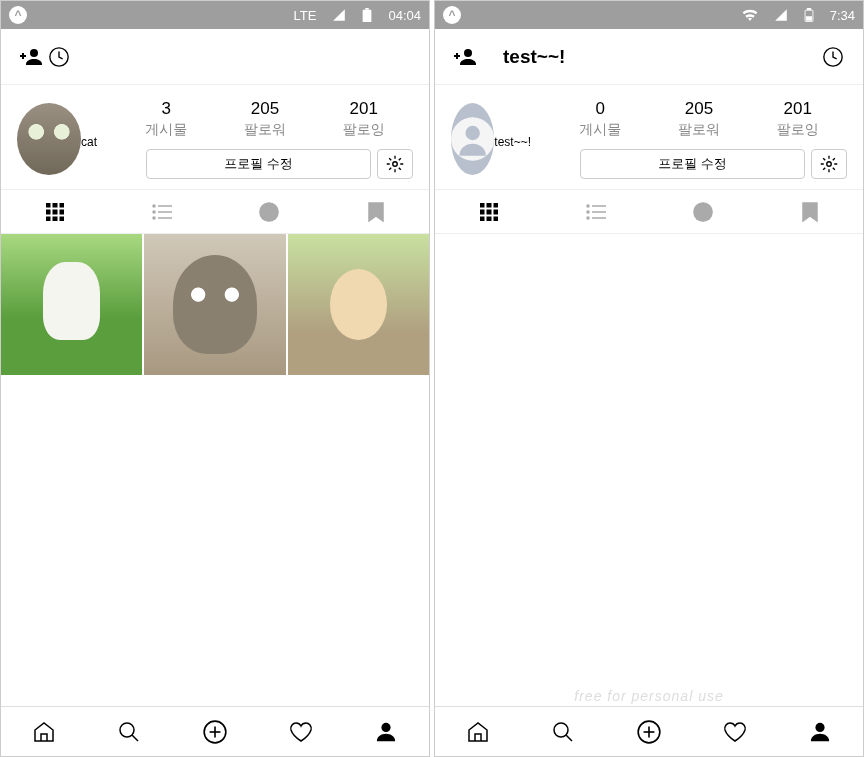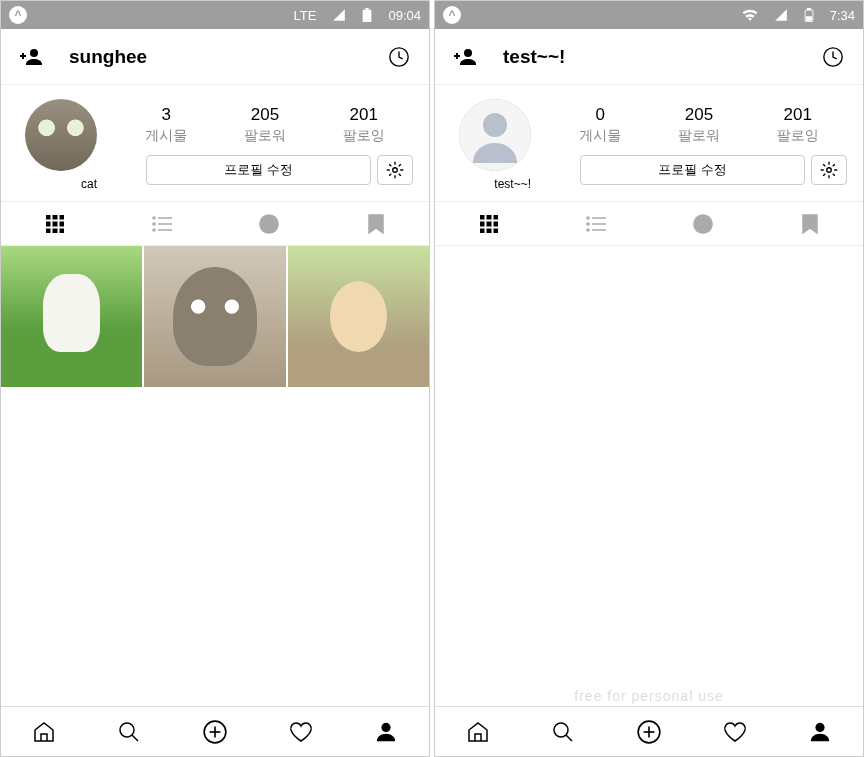--- a/index.html
+++ b/index.html
@@ -7,42 +7,42 @@
 .phone { width: 430px; height: 757px; border: 1px solid #ccc; display: flex; flex-direction: column; background: #fff; }
 .status-bar { height: 28px; background: #9e9e9e; display: flex; align-items: center; justify-content: space-between; padding: 0 8px; color: #fff; font-size: 13px; }
 .status-left { display: flex; align-items: center; }
 .status-right { display: flex; align-items: center; gap: 16px; }
 .app-icon { width: 18px; height: 18px; background: #fff; border-radius: 50%; display: flex; align-items: center; justify-content: center; color: #9e9e9e; font-weight: bold; font-size: 12px; }
 .header { height: 56px; display: flex; align-items: center; padding: 0 16px; border-bottom: 1px solid #eee; background: #fff; }
 .header-icon { width: 28px; height: 28px; display: flex; align-items: center; justify-content: center; }
 .username { flex: 1; font-weight: bold; font-size: 19px; margin-left: 24px; color: #000; }
 .profile-section { padding: 14px 16px 10px; background: #fff; border-bottom: 1px solid #eee; }
 .profile-top { display: flex; align-items: center; }
-.avatar-col { display: flex; flex-direction: column; align-items: flex-end; width: 80px; }
+.avatar-col { display: flex; flex-direction: row; align-items: center; width: 80px; }
 .avatar { width: 72px; height: 72px; border-radius: 50%; overflow: hidden; background: #b8c0ce; display: flex; align-items: center; justify-content: center; }
 .avatar-name { font-size: 12px; margin-top: 6px; color: #000; }
 .stats-col { flex: 1; margin-left: 20px; }
 .stats-row { display: flex; justify-content: space-around; text-align: center; }
 .stat { flex: 1; }
 .stat-num { font-size: 17px; font-weight: 500; color: #000; }
 .stat-label { font-size: 14px; color: #888; margin-top: 2px; }
 .button-row { display: flex; gap: 6px; margin-top: 10px; padding-left: 29px; }
 .edit-btn { flex: 1; height: 30px; border: 1px solid #ccc; border-radius: 4px; background: #fff; font-size: 13px; color: #000; display: flex; align-items: center; justify-content: center; cursor: pointer; }
 .gear-btn { width: 36px; height: 30px; border: 1px solid #ccc; border-radius: 4px; background: #fff; display: flex; align-items: center; justify-content: center; cursor: pointer; }
 .tabs { height: 44px; display: flex; border-bottom: 1px solid #eee; background: #fff; }
 .tab { flex: 1; display: flex; align-items: center; justify-content: center; cursor: pointer; }
 .tab.active svg { fill: #000; stroke: #000; }
 .tab svg { stroke: #aaa; fill: #aaa; }
 .content { flex: 1; background: #fff; overflow-y: auto; }
 .grid { display: grid; grid-template-columns: repeat(3, 1fr); gap: 2px; }
 .grid-item { aspect-ratio: 1; background: #7cb342; position: relative; overflow: hidden; }
 .bottom-nav { height: 50px; border-top: 1px solid #ddd; display: flex; background: #fff; }
 .nav-item { flex: 1; display: flex; align-items: center; justify-content: center; cursor: pointer; }
 .nav-item.active svg { fill: #000; }
-.watermark { position: absolute; bottom: 52px; left: 50%; transform: translateX(-50%); color: #ddd; font-size: 14px; letter-spacing: 1px; white-space: nowrap; }
+.watermark { position: absolute; bottom: 52px; left: 50%; transform: translateX(-50%); color: #ddd; font-size: 14px; letter-spacing: 1px; white-space: nowrap; font-style: italic; }
 .phone { position: relative; }
 
 
 .photo-dog1 { background: linear-gradient(180deg, #a8d880 0%, #5a9e3e 60%); }
 .photo-dog1::after { content: ""; position: absolute; top: 20%; left: 30%; width: 40%; height: 55%; background: #f5f5f0; border-radius: 40% 40% 30% 30%; }
 .photo-cat { background: linear-gradient(180deg, #d0c8b8 0%, #a89880 100%); }
 .photo-cat::after { content: ""; position: absolute; top: 15%; left: 20%; width: 60%; height: 70%; background: radial-gradient(circle at 30% 40%, #fff 8%, transparent 9%), radial-gradient(circle at 70% 40%, #fff 8%, transparent 9%), #8a8070; border-radius: 50% 50% 40% 40%; }
 .photo-dog2 { background: linear-gradient(180deg, #c8e0a0 0%, #b0a080 70%); }
 .photo-dog2::after { content: ""; position: absolute; top: 25%; left: 30%; width: 40%; height: 50%; background: #f0d8b0; border-radius: 50%; }
 .avatar-cat { background: radial-gradient(circle at 30% 40%, #e8f0d8 12%, transparent 13%), radial-gradient(circle at 70% 40%, #e8f0d8 12%, transparent 13%), linear-gradient(180deg, #9a9082 0%, #706858 100%); }
@@ -57,33 +57,32 @@
     </div>
     <div class="status-right">
       <span>LTE</span>
       <svg width="14" height="14" viewBox="0 0 24 24" fill="#fff">
           <path d="M2 22h20V2z"></path>
         </svg>
       <svg width="10" height="14" viewBox="0 0 10 16" fill="#fff">
           <rect x="0" y="2" width="10" height="14" rx="1"></rect>
           <rect x="3" y="0" width="4" height="2"></rect>
         </svg>
-      <span>09:04</span>
+      <span>04:04</span>
     </div>
   </div>
 
   <div class="header">
     <div class="header-icon">
       <svg width="24" height="24" viewBox="0 0 24 24" fill="#000">
           <circle cx="15" cy="8" r="4"></circle>
           <path d="M15 14c-4 0-8 2-8 5v1h16v-1c0-3-4-5-8-5z"></path>
           <path d="M4 8v6M1 11h6" stroke="#000" stroke-width="2"></path>
         </svg>
     </div>
-    <div class="username">sunghee</div>
     <div class="header-icon">
       <svg width="22" height="22" viewBox="0 0 24 24" fill="none" stroke="#000" stroke-width="1.5">
           <circle cx="12" cy="12" r="10"></circle>
           <path d="M12 6v6l4 2"></path>
         </svg>
     </div>
   </div>
 
   <div class="profile-section">
     <div class="profile-top">

